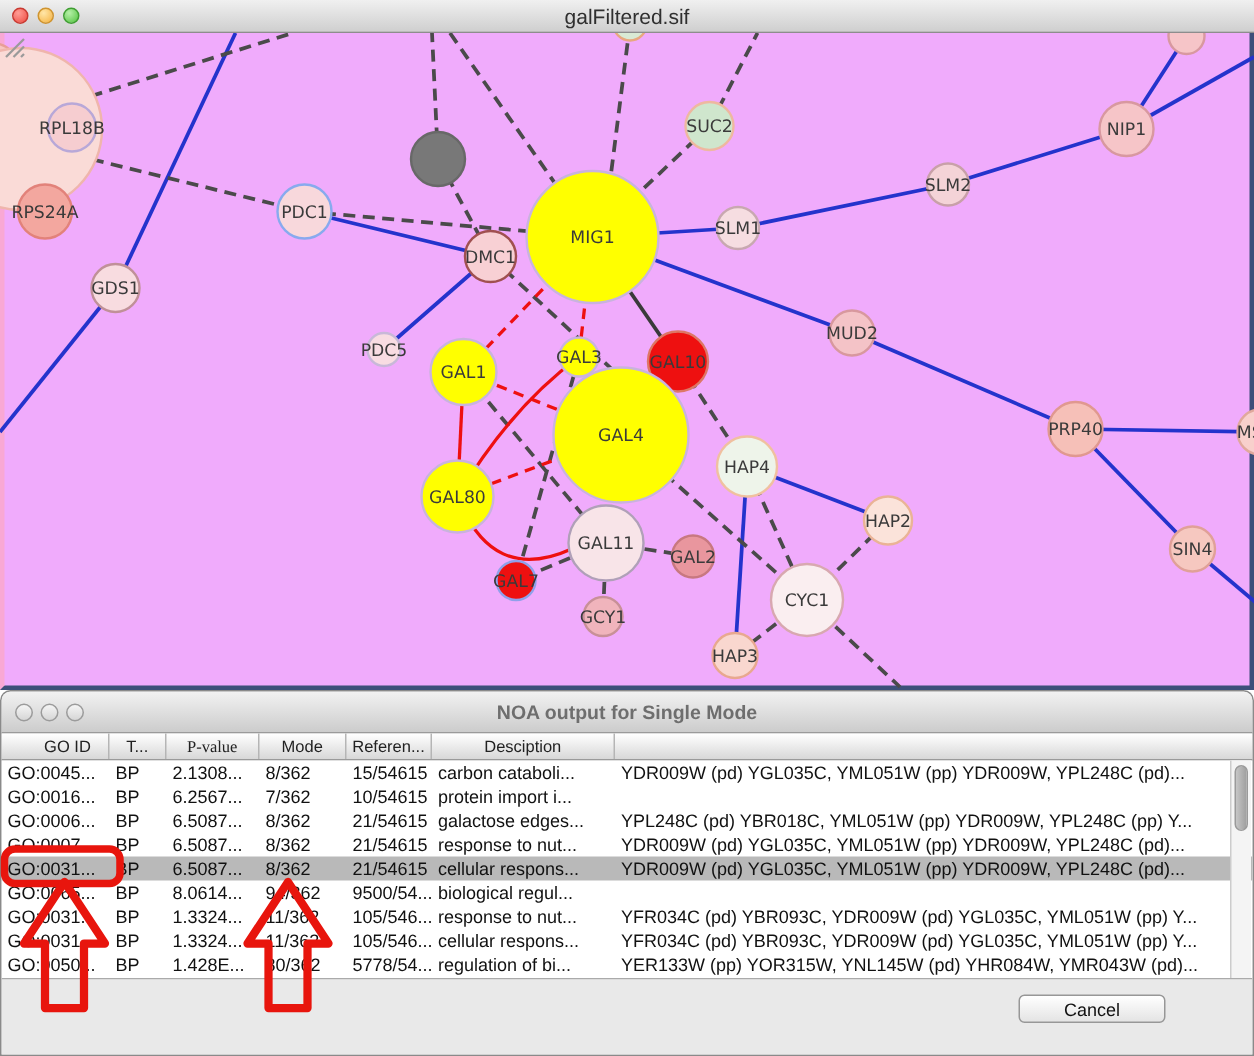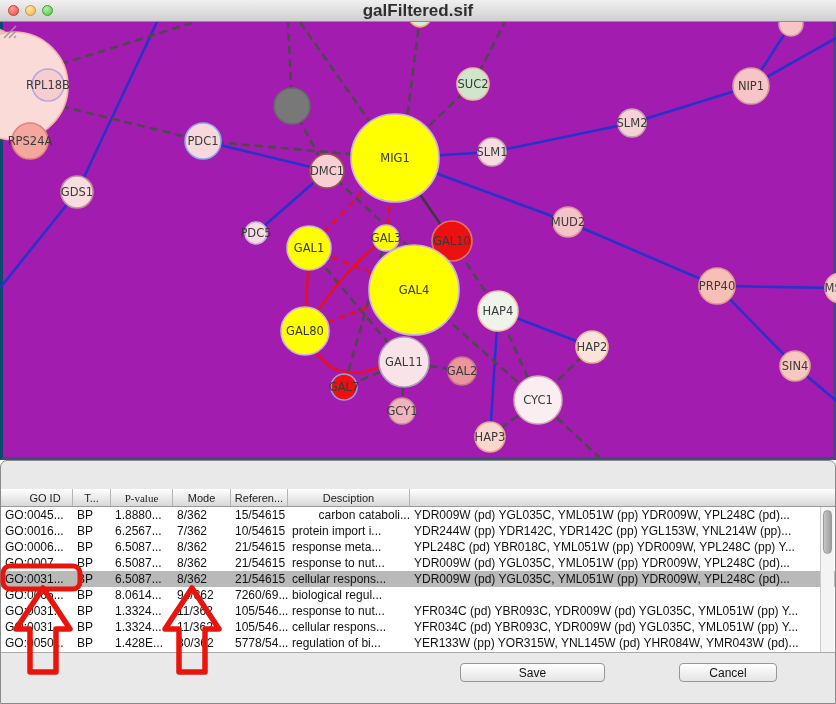--- a/index.html
+++ b/index.html
@@ -8,30 +8,30 @@
     font-family:"Liberation Sans",sans-serif;background:#ffffff;
   }
   
   .main-titlebar{
     position:absolute;left:0;top:0;width:836px;height:22px;
     background:linear-gradient(#f0f0f0,#cfcfcf);
     border-bottom:1px solid #8d8d8d;
     display:flex;align-items:center;justify-content:center;
     box-sizing:border-box;
   }
-  .main-title{font-size:17px;font-weight:bold;color:#2f2f2f;}
+  .main-title{font-size:14px;font-weight:normal;color:#2f2f2f;}
   .tl{position:absolute;top:5px;width:11px;height:11px;border-radius:50%;box-sizing:border-box;}
   .tl-red{left:8px;background:radial-gradient(circle at 35% 30%,#ff9d96,#ee4c42);border:1px solid #c93a32;}
   .tl-yellow{left:25px;background:radial-gradient(circle at 35% 30%,#ffe6a8,#f5b13d);border:1px solid #cf9430;}
   .tl-green{left:42px;background:radial-gradient(circle at 35% 30%,#b6f0a8,#52c23f);border:1px solid #3f9e32;}
   
   .net-panel{
     position:absolute;left:0;top:22px;width:836px;height:438px;
-    background:#a21caf;box-sizing:border-box;
-    border-left:3px solid #0c4a6e;border-right:3px solid #3d4f79;border-bottom:3px solid #3d4f79;
+    background:#f0abfc;box-sizing:border-box;
+    border-left:3px solid #f9a8d4;border-right:3px solid #3d4f79;border-bottom:3px solid #3d4f79;
   }
   .net-panel svg{position:absolute;left:-3px;top:0;}
   
   .noa-window{
     position:absolute;left:0;top:460px;width:836px;height:244px;
     border:1px solid #8a8a8a;border-radius:7px 7px 0 0;
     box-sizing:border-box;background:#e9e9e9;overflow:hidden;
   }
   .noa-titlebar{
     position:absolute;left:0;top:0;width:100%;height:28px;
@@ -203,54 +203,59 @@
     </svg>
 
   <svg width="18" height="18" style="position:absolute;right:-2px;bottom:-2px;">
     <line x1="4" y1="16" x2="16" y2="4" stroke="#9a9a9a" stroke-width="1.5"></line>
     <line x1="9" y1="16" x2="16" y2="9" stroke="#9a9a9a" stroke-width="1.5"></line>
     <line x1="14" y1="16" x2="16" y2="14" stroke="#9a9a9a" stroke-width="1.5"></line>
   </svg>
 </div>
 
 <div class="noa-window">
+  <div class="noa-titlebar">
+    <span class="gl gl1"></span>
+    <span class="gl gl2"></span>
+    <span class="gl gl3"></span>
+    <span class="noa-title">NOA output for Single Mode</span>
+  </div>
   <div class="tbl-header" id="tbl-header">
       <div class="hcell" style="width: 72px; padding-left: 17px;">GO ID</div>
       <div class="hcell" style="width: 38px;">T...</div>
       <div class="hcell" style="width: 62px; font-family: Liberation Serif, serif;">P-value</div>
       <div class="hcell" style="width: 58px;">Mode</div>
       <div class="hcell" style="width: 57px;">Referen...</div>
       <div class="hcell" style="width: 122px;">Desciption</div>
     </div>
   <div class="tbl-body" id="tbl-body">
       <div class="trow">
         <div class="tcell" style="width: 72px;">GO:0045...</div>
         <div class="tcell" style="width: 38px;">BP</div>
-        <div class="tcell" style="width: 62px;">1.8880...</div>
+        <div class="tcell" style="width: 62px;">2.1308...</div>
         <div class="tcell" style="width: 58px;">8/362</div>
         <div class="tcell" style="width: 57px;">15/54615</div>
-        <div class="tcell" style="width: 122px; text-align: right;">carbon cataboli...</div>
+        <div class="tcell" style="width: 122px;">carbon cataboli...</div>
         <div class="tcell" style="width: 405px; flex: 1 1 auto;">YDR009W (pd) YGL035C, YML051W (pp) YDR009W, YPL248C (pd)...</div>
       </div>
       <div class="trow">
         <div class="tcell" style="width: 72px;">GO:0016...</div>
         <div class="tcell" style="width: 38px;">BP</div>
         <div class="tcell" style="width: 62px;">6.2567...</div>
         <div class="tcell" style="width: 58px;">7/362</div>
         <div class="tcell" style="width: 57px;">10/54615</div>
         <div class="tcell" style="width: 122px;">protein import i...</div>
-        <div class="tcell" style="width: 405px; flex: 1 1 auto;">YDR244W (pp) YDR142C, YDR142C (pp) YGL153W, YNL214W (pp)...</div>
       </div>
       <div class="trow">
         <div class="tcell" style="width: 72px;">GO:0006...</div>
         <div class="tcell" style="width: 38px;">BP</div>
         <div class="tcell" style="width: 62px;">6.5087...</div>
         <div class="tcell" style="width: 58px;">8/362</div>
         <div class="tcell" style="width: 57px;">21/54615</div>
-        <div class="tcell" style="width: 122px;">response meta...</div>
+        <div class="tcell" style="width: 122px;">galactose edges...</div>
         <div class="tcell" style="width: 405px; flex: 1 1 auto;">YPL248C (pd) YBR018C, YML051W (pp) YDR009W, YPL248C (pp) Y...</div>
       </div>
       <div class="trow">
         <div class="tcell" style="width: 72px;">GO:0007...</div>
         <div class="tcell" style="width: 38px;">BP</div>
         <div class="tcell" style="width: 62px;">6.5087...</div>
         <div class="tcell" style="width: 58px;">8/362</div>
         <div class="tcell" style="width: 57px;">21/54615</div>
         <div class="tcell" style="width: 122px;">response to nut...</div>
         <div class="tcell" style="width: 405px; flex: 1 1 auto;">YDR009W (pd) YGL035C, YML051W (pp) YDR009W, YPL248C (pd)...</div>
@@ -262,21 +267,21 @@
         <div class="tcell" style="width: 58px;">8/362</div>
         <div class="tcell" style="width: 57px;">21/54615</div>
         <div class="tcell" style="width: 122px;">cellular respons...</div>
         <div class="tcell" style="width: 405px; flex: 1 1 auto;">YDR009W (pd) YGL035C, YML051W (pp) YDR009W, YPL248C (pd)...</div>
       </div>
       <div class="trow">
         <div class="tcell" style="width: 72px;">GO:0065...</div>
         <div class="tcell" style="width: 38px;">BP</div>
         <div class="tcell" style="width: 62px;">8.0614...</div>
         <div class="tcell" style="width: 58px;">94/362</div>
-        <div class="tcell" style="width: 57px;">7260/69...</div>
+        <div class="tcell" style="width: 57px;">9500/54...</div>
         <div class="tcell" style="width: 122px;">biological regul...</div>
       </div>
       <div class="trow">
         <div class="tcell" style="width: 72px;">GO:0031...</div>
         <div class="tcell" style="width: 38px;">BP</div>
         <div class="tcell" style="width: 62px;">1.3324...</div>
         <div class="tcell" style="width: 58px;">11/362</div>
         <div class="tcell" style="width: 57px;">105/546...</div>
         <div class="tcell" style="width: 122px;">response to nut...</div>
         <div class="tcell" style="width: 405px; flex: 1 1 auto;">YFR034C (pd) YBR093C, YDR009W (pd) YGL035C, YML051W (pp) Y...</div>
@@ -297,21 +302,20 @@
         <div class="tcell" style="width: 58px;">80/362</div>
         <div class="tcell" style="width: 57px;">5778/54...</div>
         <div class="tcell" style="width: 122px;">regulation of bi...</div>
         <div class="tcell" style="width: 405px; flex: 1 1 auto;">YER133W (pp) YOR315W, YNL145W (pd) YHR084W, YMR043W (pd)...</div>
       </div>
     </div>
   <div class="scrollbar">
     <div class="scroll-thumb"></div>
   </div>
   <div class="btn-area">
-    <div class="mac-btn btn-save">Save</div>
     <div class="mac-btn btn-cancel">Cancel</div>
   </div>
 </div>
 
 <svg class="anno" id="anno-svg">
     <rect x="3" y="566" width="77" height="23" rx="7" fill="none" stroke="#e8150d" stroke-width="5"></rect>
     <polygon points="43,588 70,629 56,629 56,672 30,672 30,629 16,629" fill="none" stroke="#e8150d" stroke-width="5.5" stroke-linejoin="round"></polygon>
     <polygon points="192,588 219,629 205,629 205,672 179,672 179,629 165,629" fill="none" stroke="#e8150d" stroke-width="5.5" stroke-linejoin="round"></polygon>
   </svg>
 

